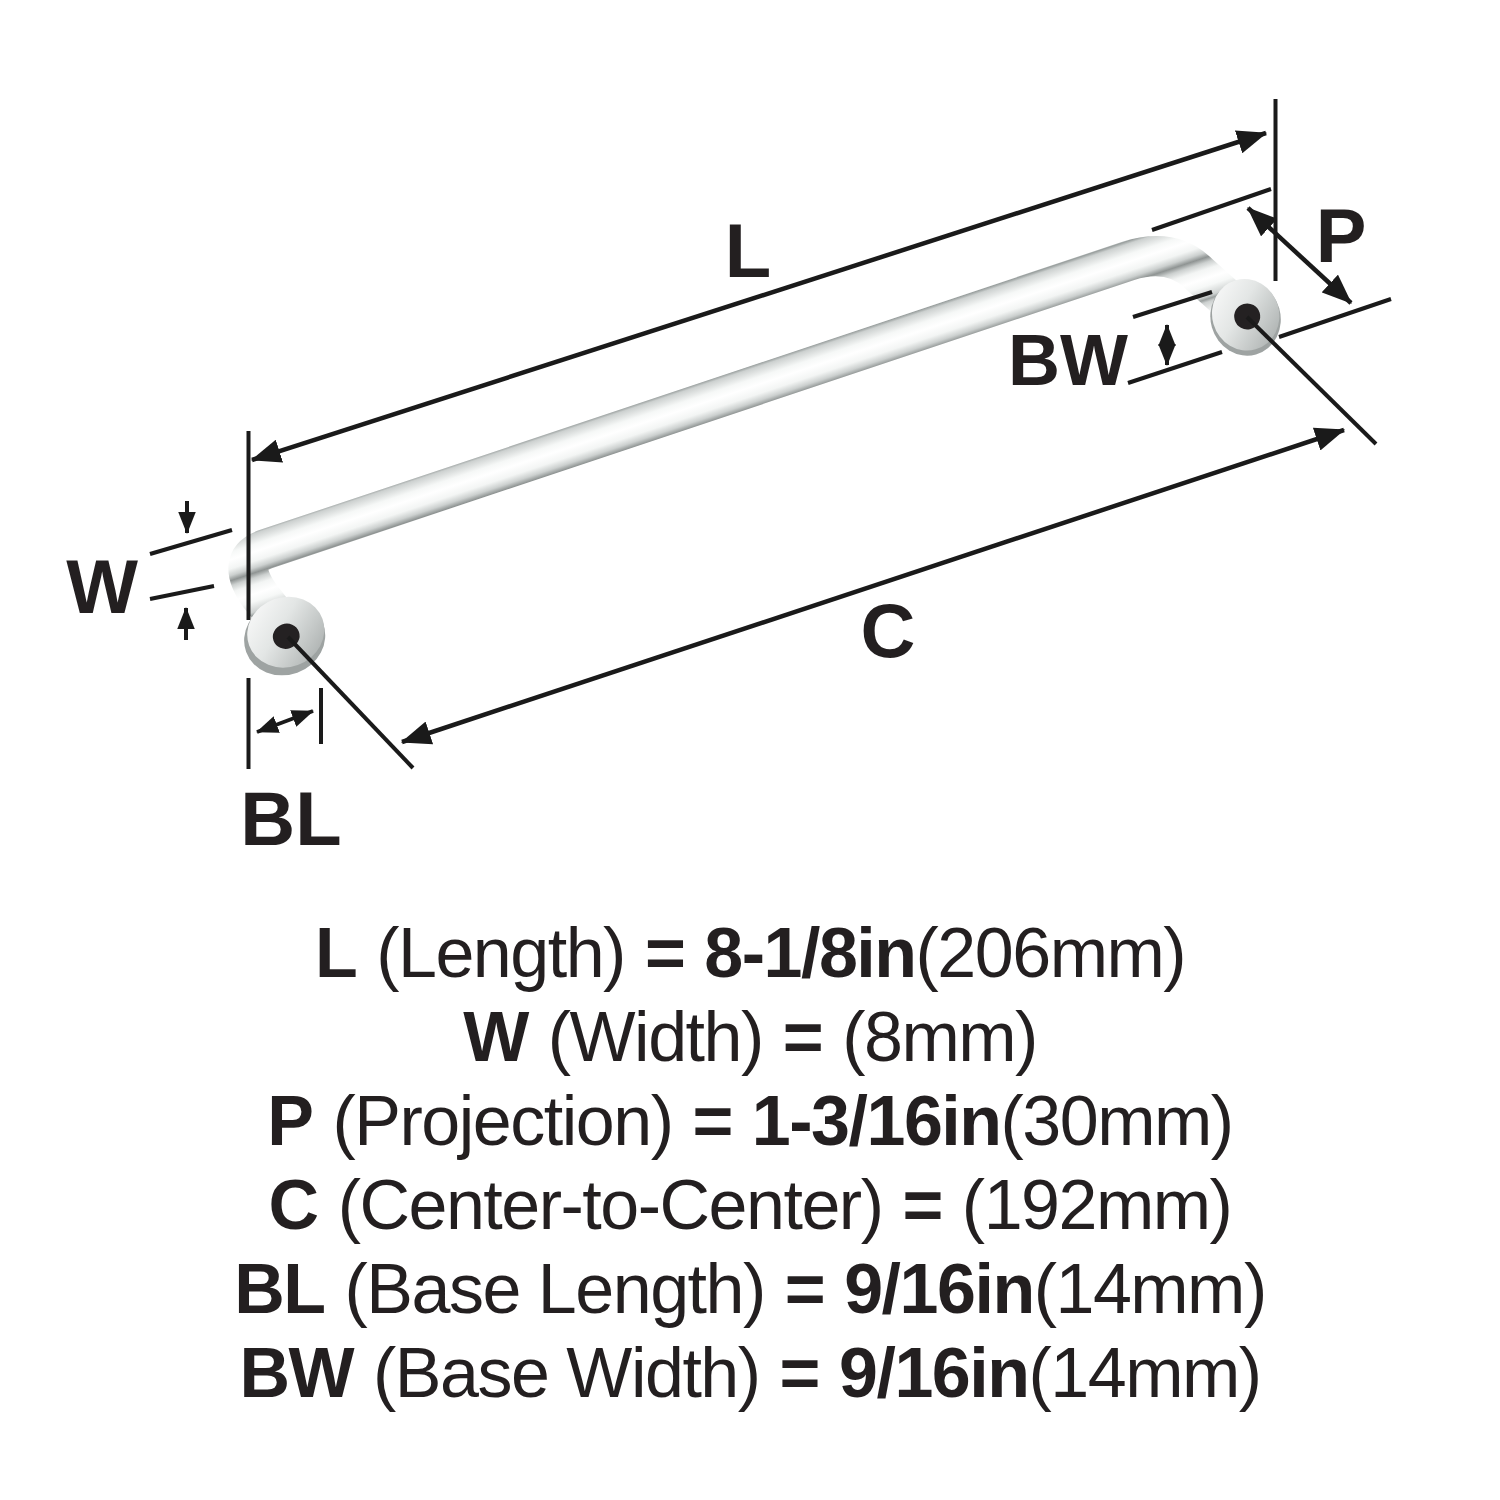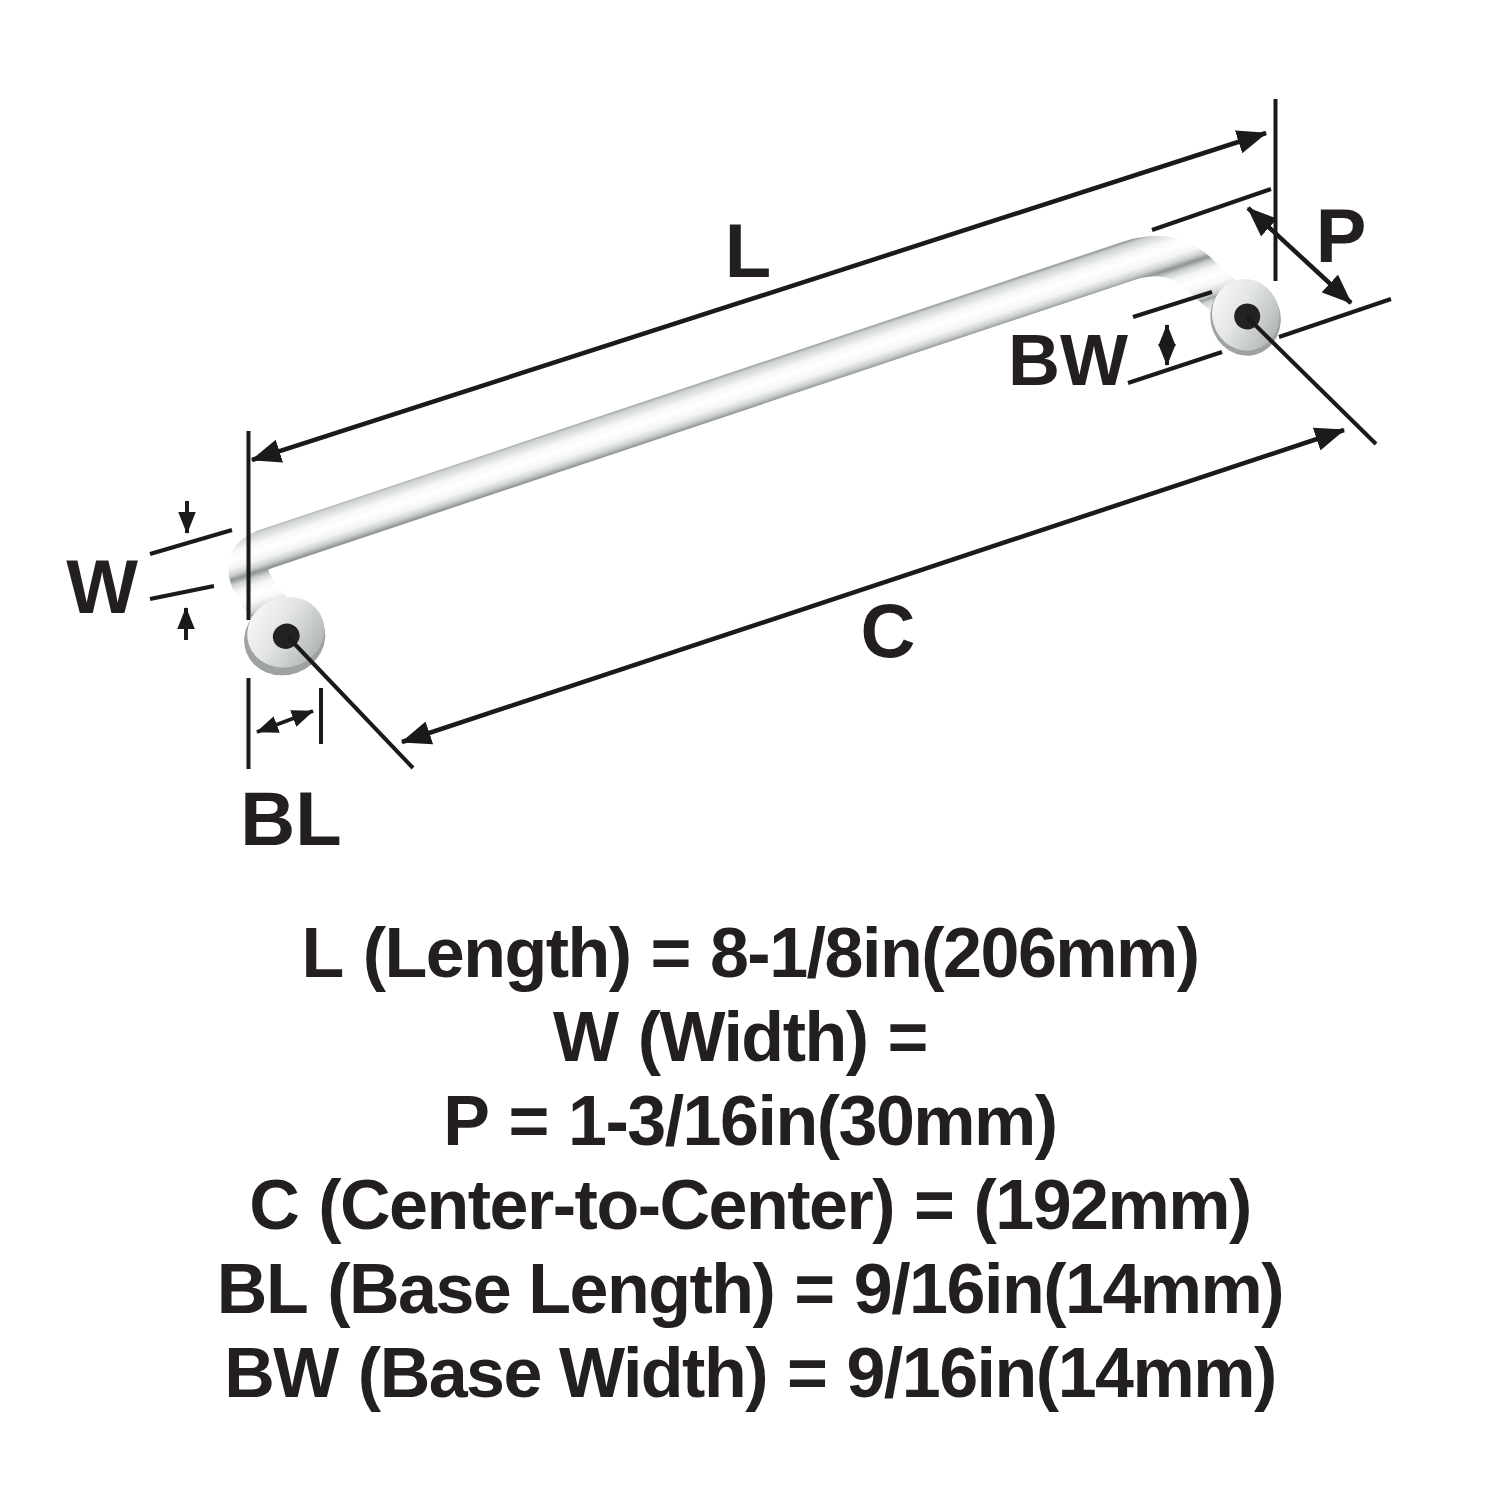--- a/index.html
+++ b/index.html
@@ -3,21 +3,21 @@
 <meta charset="utf-8">
 <style>
   html,body{margin:0;padding:0;background:#ffffff;}
   body{width:1500px;height:1500px;font-family:"Liberation Sans",sans-serif;}
   .stage{position:relative;width:1500px;height:1500px;overflow:hidden;background:#ffffff;}
   .diagram-svg{position:absolute;left:0;top:0;width:1500px;height:1500px;}
   .dim-label{font-family:"Liberation Sans",sans-serif;font-weight:bold;fill:#231f20;}
   .specs{position:absolute;left:0;top:911px;width:1500px;display:flex;flex-direction:column;align-items:center;color:#231f20;}
   .spec-row{display:flex;align-items:baseline;height:84px;font-size:70px;letter-spacing:-1.5px;white-space:nowrap;line-height:84px;}
   .spec-row .b{font-weight:bold;}
-  .spec-row .lt{font-weight:bold;}
+  .spec-row .lt{font-weight:normal;}
   .spec-row .gap{margin-right:20px;}
 </style>
 </head>
 <body>
 
 <div class="stage">
 
   <svg class="diagram-svg" viewBox="0 0 1500 1500">
     <defs>
       <linearGradient id="tubeGrad" gradientUnits="userSpaceOnUse" x1="693.7" y1="385.0" x2="706.3" y2="423.0" spreadMethod="reflect">
@@ -98,23 +98,25 @@
       <span class="b gap">L</span>
       <span class="lt gap">(Length)</span>
       <span class="b gap">=</span>
       <span class="b">8-1/8in</span>
       <span class="lt">(206mm)</span>
     </div>
     <div class="spec-row">
       <span class="b gap">W</span>
       <span class="lt gap">(Width)</span>
       <span class="b gap">=</span>
+      <span class="lt">(8mm)</span>
     </div>
     <div class="spec-row">
       <span class="b gap">P</span>
+      <span class="lt gap">(Projection)</span>
       <span class="b gap">=</span>
       <span class="b">1-3/16in</span>
       <span class="lt">(30mm)</span>
     </div>
     <div class="spec-row">
       <span class="b gap">C</span>
       <span class="lt gap">(Center-to-Center)</span>
       <span class="b gap">=</span>
       <span class="lt">(192mm)</span>
     </div>

